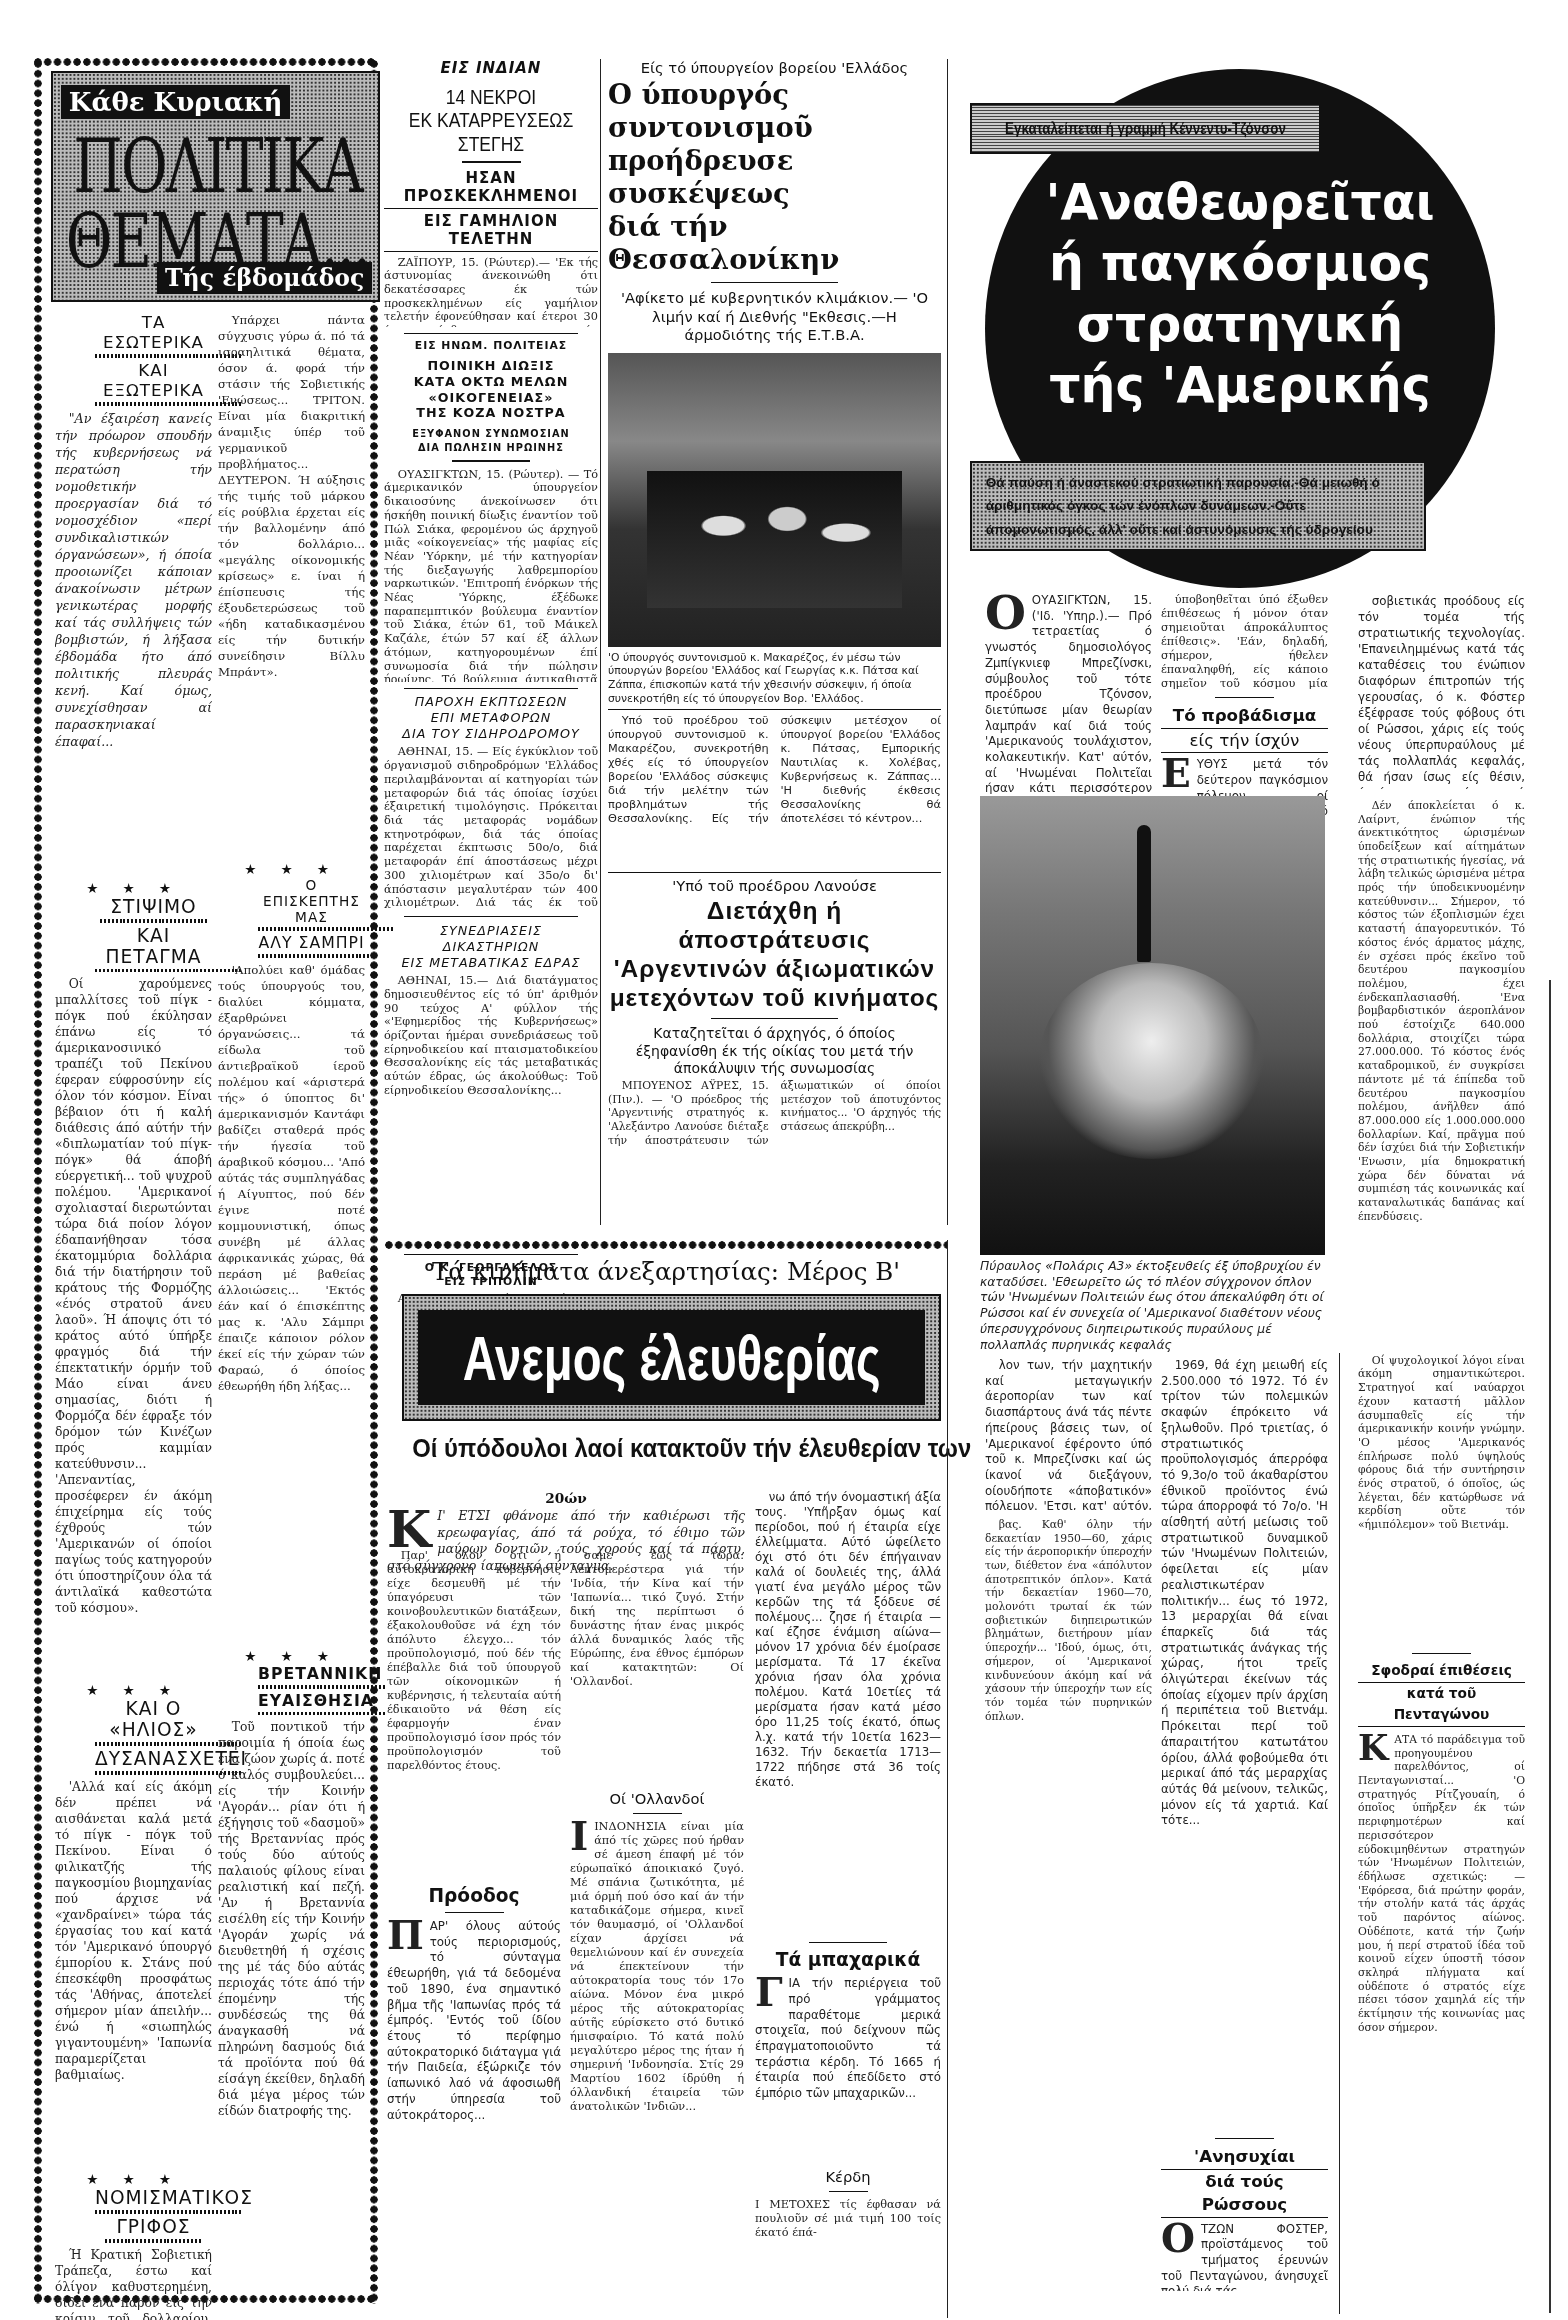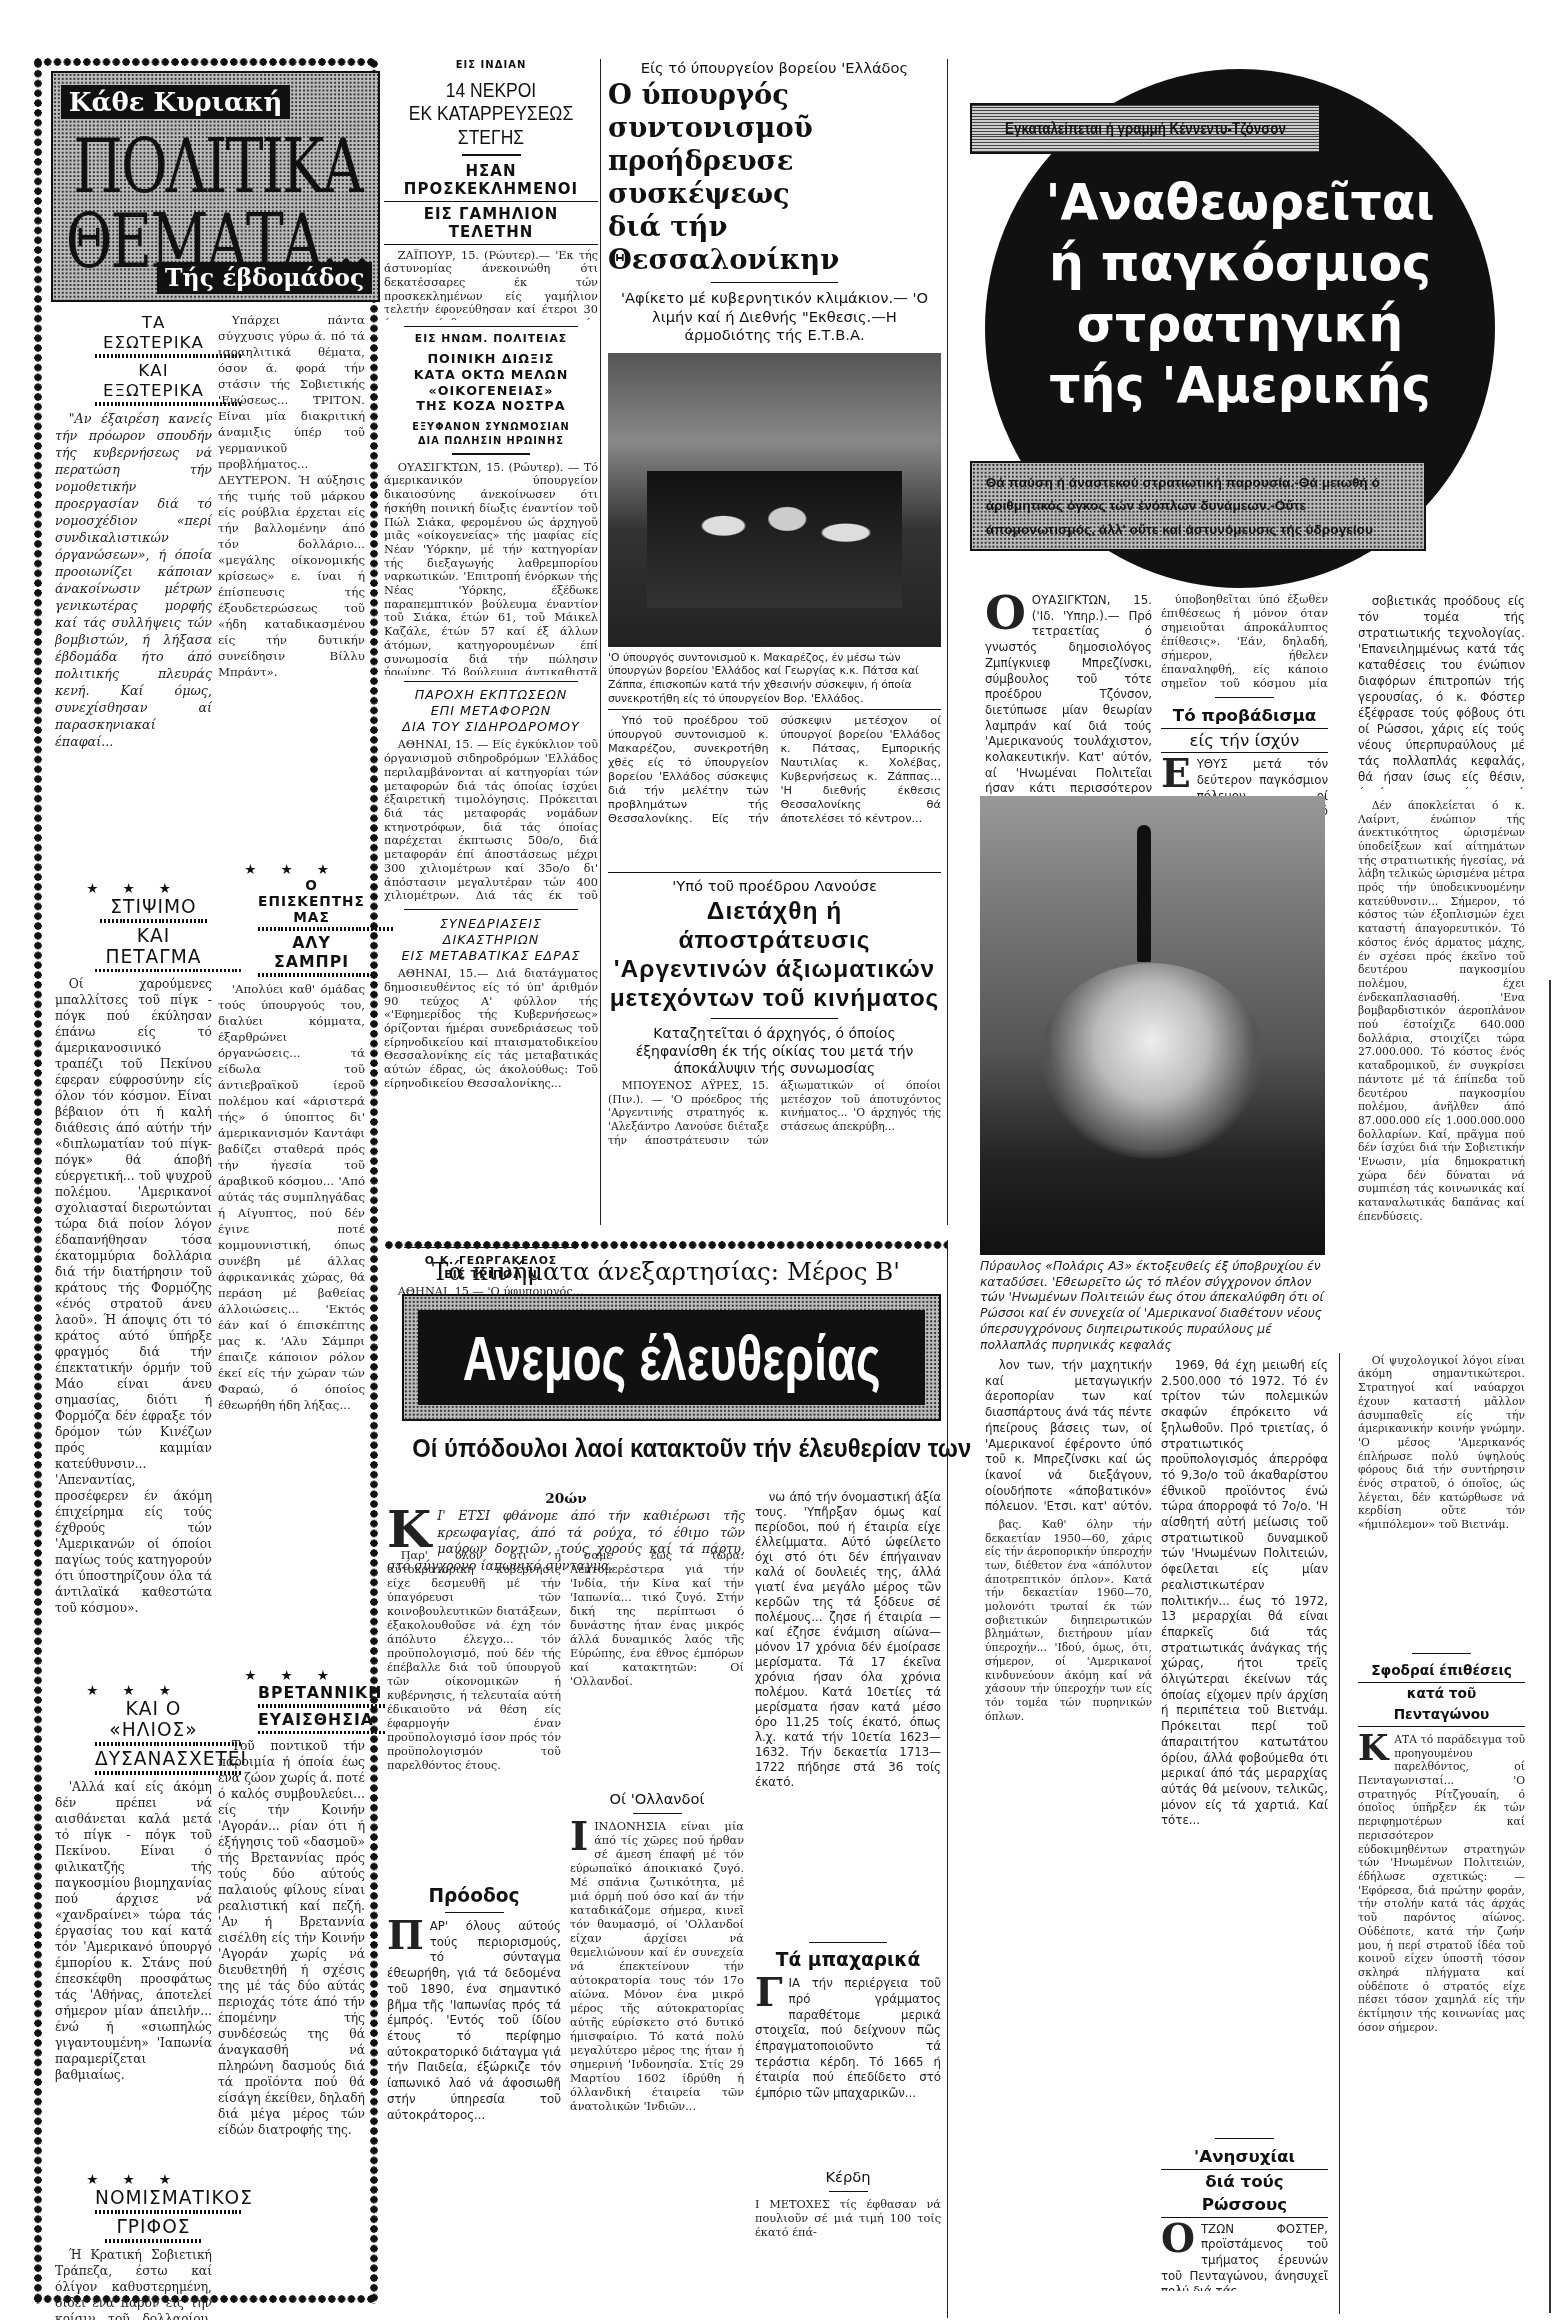--- a/index.html
+++ b/index.html
@@ -88,21 +88,21 @@
   <div class="body-text" style="height:108px;overflow:hidden;margin-top:3.9px;">
     <p>Ή Κρατική Σοβιετική Τράπεζα, έστω καί όλίγον καθυστερημένη, διδει ένα παρόν είς τήν κρίσιν τοῦ δολλαρίου. Αύξάνει τήν είς ρούβλια τιμήν τοῦ μάρκου καί τοῦ έλλσιβικού γκίλντερ. Τήν τιμήν τοῦ δολλαρίου δέν τήν μετοβάλλει όμως.</p>
   </div>
 </div>
 
 <div class="abs" style="left:218px;top:312px;width:147px;">
   <div class="body-text" style="height:549px;overflow:hidden;font-size:11.8px;">
     <p>Υπάρχει πάντα σύγχυσις γύρω ά. πό τά ισραηλιτικά θέματα, όσον ά. φορά τήν στάσιν τής Σοβιετικής 'Ενώσεως... ΤΡΙΤΟΝ. Είναι μία διακριτική άναμιξις ύπέρ τοῦ γερμανικοῦ προβλήματος... ΔΕΥΤΕΡΟΝ. Ή αύξησις τής τιμής τοῦ μάρκου είς ρούβλια έρχεται είς τήν βαλλομένην άπό τόν δολλάριο... «μεγάλης οίκονομικής κρίσεως» ε. ίναι ή έπίσπευσις τής έξουδετερώσεως τοῦ «ήδη καταδικασμένου είς τήν δυτικήν συνείδησιν Βίλλυ Μπράντ».</p>
   </div>
   <div class="stars">★ ★ ★</div>
-  <div class="sec-head" style="font-size:13.7px;font-weight:bold;">
+  <div class="sec-head" style="font-size:13.7px;font-weight:normal;">
     <div>Ο ΕΠΙΣΚΕΠΤΗΣ ΜΑΣ</div>
     <div class="wavy" style="width:137px;"></div>
     <div style="font-size:15.7px;">ΑΛΥ ΣΑΜΠΡΙ</div>
     <div class="wavy" style="width:118px;"></div>
   </div>
   <div class="body-text" style="height:686px;overflow:hidden;font-size:11.8px;margin-top:3.9px;">
     <p>'Απολύει καθ' όμάδας τούς ύπουργούς του, διαλύει κόμματα, έξαρθρώνει όργανώσεις... τά είδωλα τοῦ άντιεβραϊκοῦ ίεροῦ πολέμου καί «άριστερά τής» ό ύποπτος δι' άμερικανισμόν Καντάφι βαδίζει σταθερά πρός τήν ήγεσία τοῦ άραβικοῦ κόσμου... 'Από αύτάς τάς συμπληγάδας ή Αίγυπτος, πού δέν έγινε ποτέ κομμουνιστική, όπως συνέβη μέ άλλας άφρικανικάς χώρας, θά περάση μέ βαθείας άλλοιώσεις... 'Εκτός έάν καί ό έπισκέπτης μας κ. 'Αλυ Σάμπρι έπαιζε κάποιον ρόλον έκεί είς τήν χώραν τών Φαραώ, ό όποίος έθεωρήθη ήδη λήξας...</p>
   </div>
   <div class="stars">★ ★ ★</div>
   <div class="sec-head" style="font-size:15.7px;font-weight:bold;">
@@ -110,21 +110,21 @@
     <div class="wavy" style="width:127px;"></div>
     <div>ΕΥΑΙΣΘΗΣΙΑ</div>
     <div class="wavy" style="width:127px;"></div>
   </div>
   <div class="body-text" style="height:480px;overflow:hidden;font-size:12.3px;margin-top:3.9px;">
     <p>Τοῦ ποντικοῦ τήν παροιμία ή όποία έως ένα ζώον χωρίς ά. ποτέ ό καλός συμβουλεύει... είς τήν Κοινήν 'Αγοράν... ρίαν ότι ή έξήγησις τοῦ «δασμοῦ» τής Βρεταννίας πρός τούς δύο αύτούς παλαιούς φίλους είναι ρεαλιστική καί πεζή. 'Αν ή Βρεταννία εισέλθη είς τήν Κοινήν 'Αγοράν χωρίς νά διευθετηθή ή σχέσις της μέ τάς δύο αύτάς περιοχάς τότε άπό τήν έπομένην τής συνδέσεώς της θά άναγκασθή νά πληρώνη δασμούς διά τά προϊόντα πού θά είσάγη έκείθεν, δηλαδή διά μέγα μέρος τών είδών διατροφής της.</p>
   </div>
 </div>
 
 <div class="abs" style="left:384px;top:59px;width:214px;">
-  <div class="center sans" style="font-size:10px;font-weight:bold;letter-spacing:1px;">ΕΙΣ ΙΝΔΙΑΝ</div>
+  <div class="center sans" style="font-size:15px;font-weight:bold;letter-spacing:1px;font-style:italic;">ΕΙΣ ΙΝΔΙΑΝ</div>
   <div class="center cond" style="font-size:20.6px;line-height:23.5px;margin-top:7.8px;transform:scaleX(0.85);">
     <div>14 ΝΕΚΡΟΙ</div>
     <div>ΕΚ ΚΑΤΑΡΡΕΥΣΕΩΣ</div>
     <div>ΣΤΕΓΗΣ</div>
   </div>
   <div class="short-rule" style="width:59px;"></div>
   <div class="center sans" style="font-size:15px;font-weight:bold;letter-spacing:1px;">
     <div style="border-bottom:1.5px solid #111;padding-bottom:2.9px;margin-bottom:2.9px;">ΗΣΑΝ ΠΡΟΣΚΕΚΛΗΜΕΝΟΙ</div>
     <div style="border-bottom:1.5px solid #111;padding-bottom:2.9px;">ΕΙΣ ΓΑΜΗΛΙΟΝ ΤΕΛΕΤΗΝ</div>
   </div>

